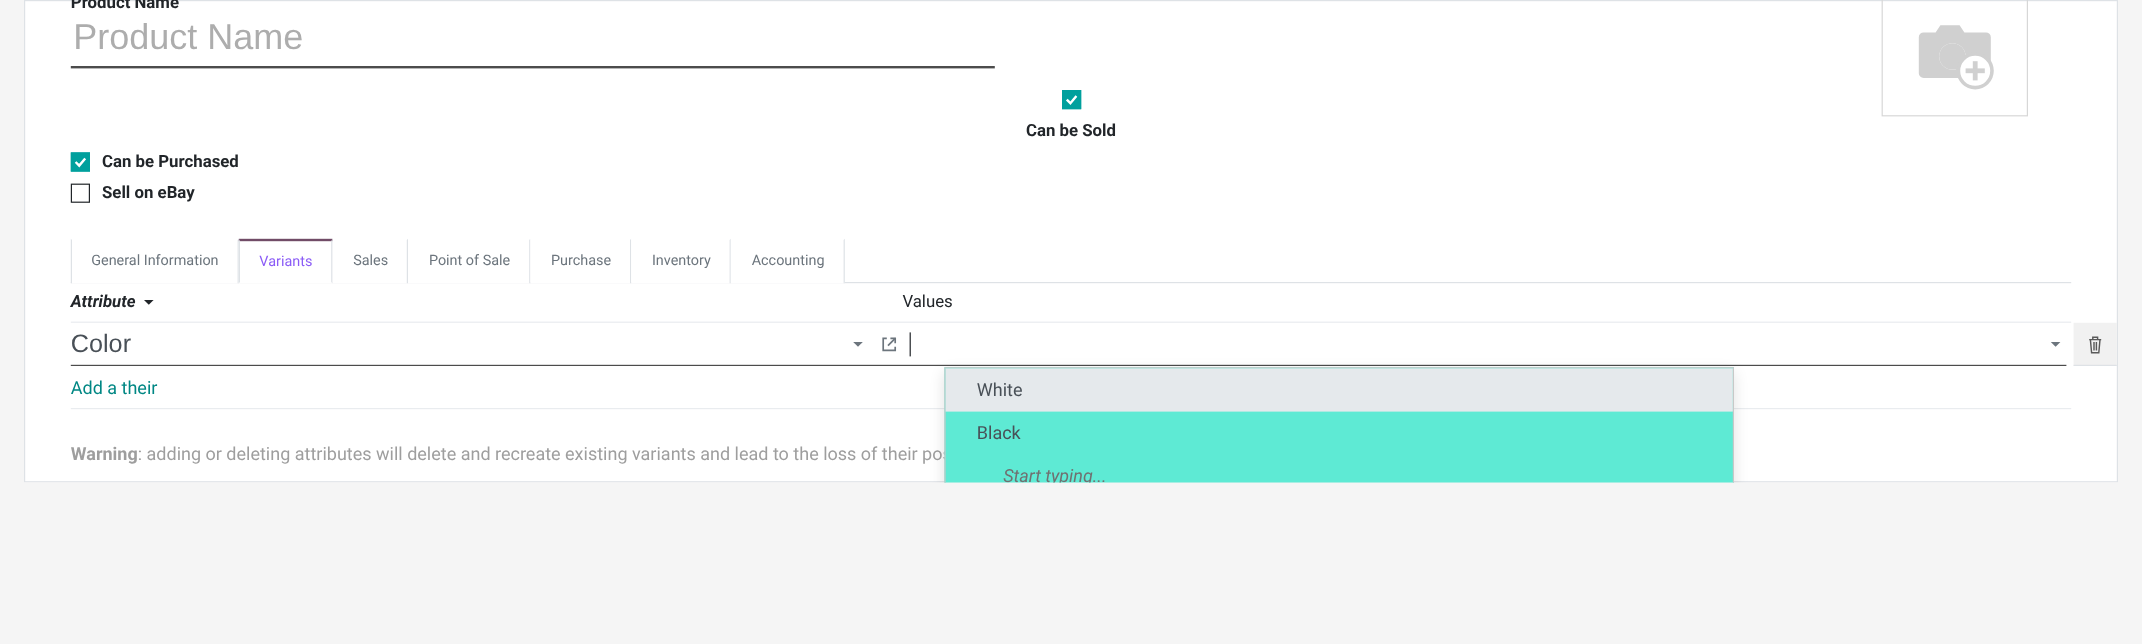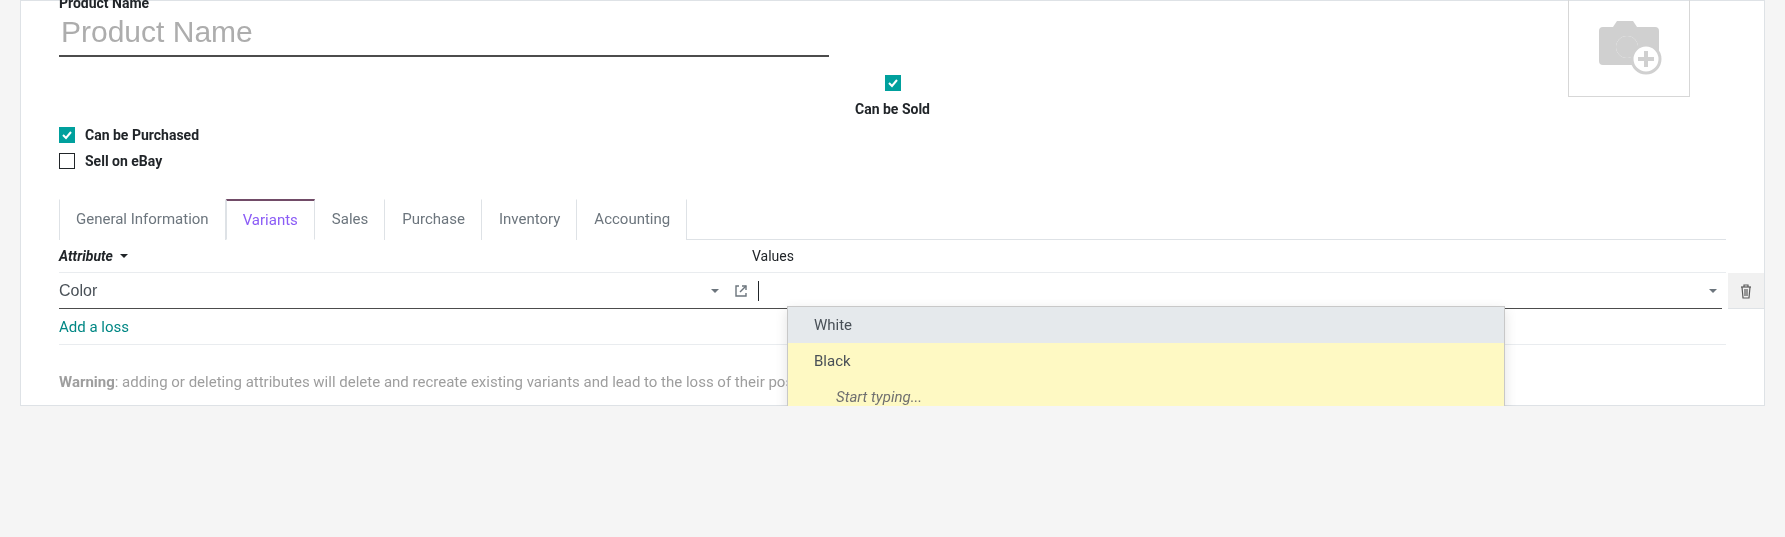--- a/index.html
+++ b/index.html
@@ -40,21 +40,21 @@
     .checkbox-row { display: flex; align-items: center; margin-top: 10px; gap: 10px; }
     .cb { width: 16px; height: 16px; border: 1.5px solid #212529; display: inline-flex; align-items: center; justify-content: center; cursor: pointer; background: #fff; }
     .cb.checked { background: #00a09d; border-color: #00a09d; color: #fff; }
     .cb.checked svg { display: block; }
     .cb svg { display: none; }
     .cb-label { font-weight: 700; font-size: 14px; cursor: pointer; }
     
     .tabs { display: flex; border-bottom: 1px solid #dee2e6; margin-top: 30px; }
     .tab {
       padding: 10px 16px;
-      font-size: 15px;
+      font-size: 12px;
       color: #6c757d;
       border: 1px solid transparent;
       border-bottom: none;
       cursor: pointer;
       background: #fff;
       margin-bottom: -1px;
     }
     .tab + .tab { }
     .tab.inactive { border-right: 1px solid #dee2e6; }
     .tabs .tab:first-child { border-left: 1px solid #dee2e6; }
@@ -70,21 +70,21 @@
     .col-attr { width: 693px; font-weight: 700; display: flex; align-items: center; gap: 6px; font-style: italic; }
     .col-values { font-weight: 400; flex: 1; }
     .sort-caret { display:inline-flex; }
     
     .grid-row { display: flex; align-items: center; border-bottom: 1px solid #4c4c4c; height: 36px; }
     .attr-cell { width: 693px; display: flex; align-items: center; gap: 6px; }
     .attr-input {
       flex: 1;
       border: none;
       outline: none;
-      font-size: 16px;
+      font-size: 21px;
       color: #495057;
       padding: 4px 0;
       background: transparent;
     }
     .icon-btn { color: #7a7a7a; cursor: pointer; padding: 4px; display: inline-flex; align-items: center; }
     
     .values-cell { flex: 1; display: flex; align-items: center; gap: 4px; padding-left: 6px; position: relative; }
     .values-input {
       flex: 1;
       border: none;
@@ -112,22 +112,22 @@
       border-bottom: 1px solid #dee2e6;
     }
     
     .grid-row2 { display: flex; align-items: center; height: 36px; border-bottom: 1px solid #e9ecef; }
     .add-line { color: #008784; font-size: 15px; cursor: pointer; }
     
     .dropdown {
       position: absolute;
       top: 305px;
       left: 766px;
-      width: 718px;
-      background: #fef9c3;
+      width: 658px;
+      background: #5eead4;
       border: 1px solid #c8c8c8;
       box-shadow: 0 4px 12px rgba(0,0,0,0.12);
       z-index: 50;
     }
     .dropdown-item { padding: 9px 26px; font-size: 15px; color: #495057; cursor: pointer; }
     .dropdown-item.highlight { background: #e5e9ec; }
     .dropdown-item.hint { font-style: italic; color: #707070; padding-left: 48px; }
     
     .warning { color: #9e9e9e; font-size: 15px; padding: 28px 0 14px 0; }
     .warning strong { color: #9e9e9e; font-weight: 700; }
@@ -179,20 +179,21 @@
       <span class="cb">
         
       </span>
       <span class="cb-label">Sell on eBay</span>
     </div>
 
     <div class="tabs">
       <div class="tab inactive">General Information</div>
       <div class="tab active">Variants</div>
       <div class="tab inactive">Sales</div>
+      <div class="tab inactive">Point of Sale</div>
       <div class="tab inactive">Purchase</div>
       <div class="tab inactive">Inventory</div>
       <div class="tab inactive">Accounting</div>
     </div>
   </div>
 
   <div style="padding: 0 38px;">
     <div class="grid-header">
       <div class="col-attr">
         <span>Attribute</span>
@@ -239,21 +240,21 @@
           <path d="M5 4 V2 H9 V4"></path>
           <path d="M3 4 L4 15 H10 L11 4"></path>
         <path d="M6 6 V13"></path>
           <path d="M8 6 V13"></path>
       </svg>
     </div>
   </div>
 
   <div style="padding: 0 38px;">
     <div class="grid-row2">
-      <span class="add-line">Add a loss</span>
+      <span class="add-line">Add a their</span>
     </div>
 
     <div class="warning">
       <strong>Warning</strong><span>: adding or deleting attributes will delete and recreate existing variants and lead to the loss of their possible customizations.</span>
     </div>
   </div>
 
   <div class="dropdown">
     <div class="dropdown-item highlight">White</div>
     <div class="dropdown-item">Black</div>

